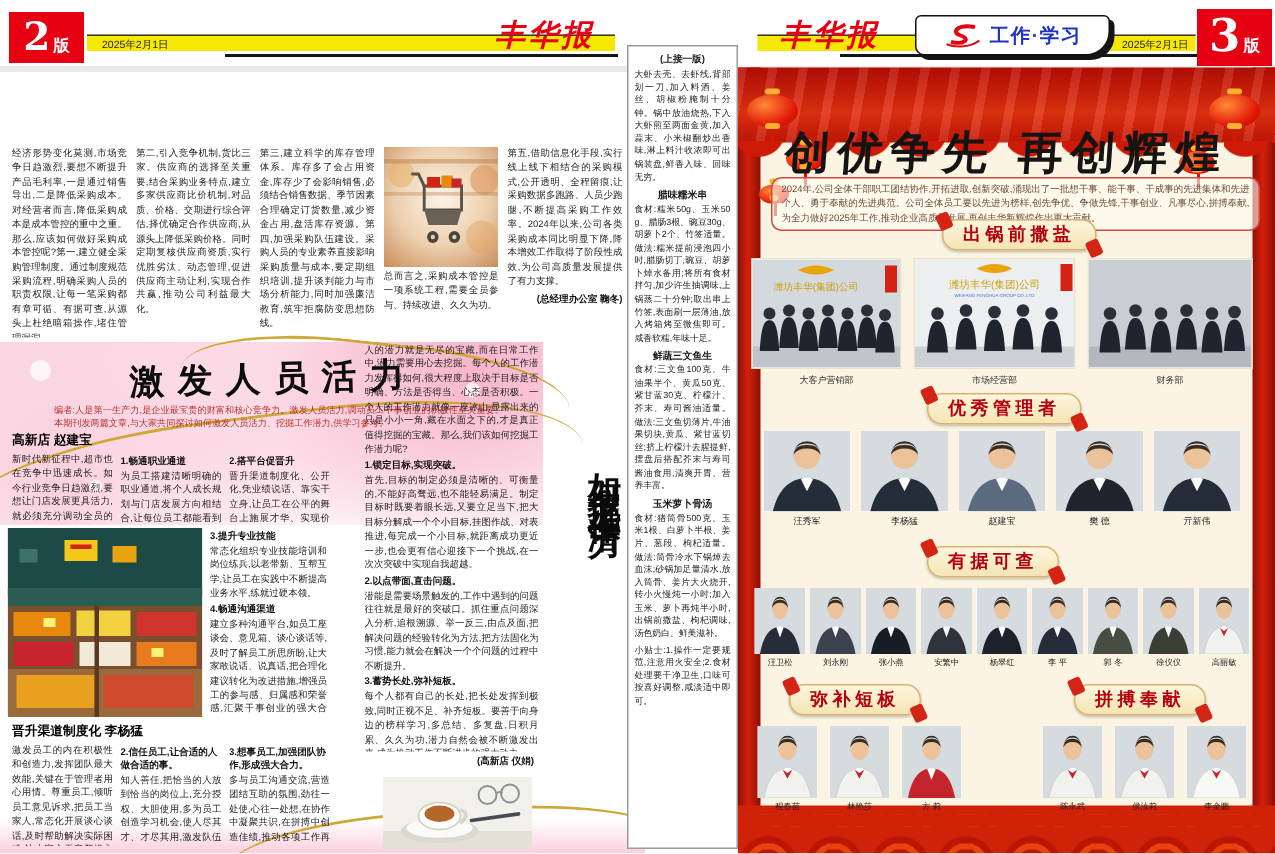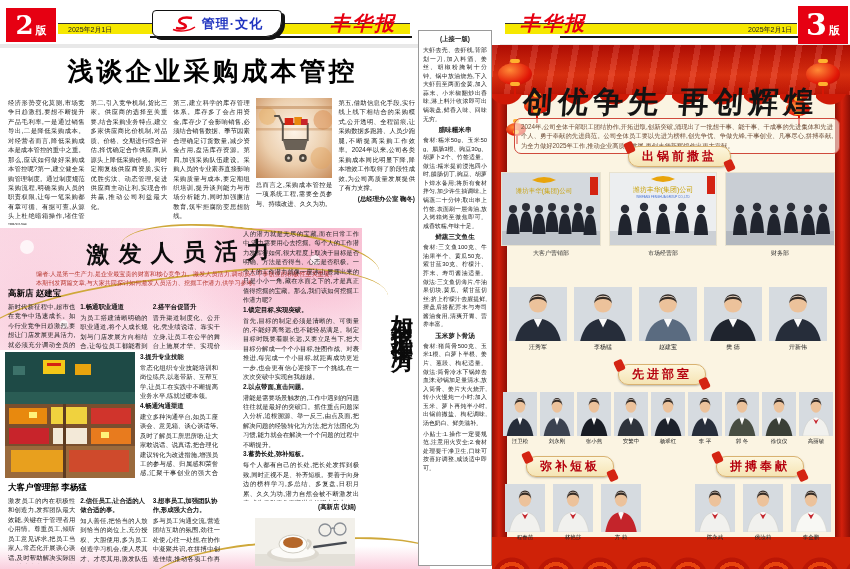--- a/index.html
+++ b/index.html
@@ -115,31 +115,23 @@
 
 <div class="spread">
 
   <div class="abs badge" style="left:6px;top:8px;width:50px;height:34px;">
     <span class="num">2</span>
     <span class="ban">版</span>
   </div>
   <div class="abs stripe" style="left:58px;top:23px;width:352px;height:10px;"></div>
   <div class="abs date" style="left:68px;top:25px;">2025年2月1日</div>
   <div class="abs" style="left:150px;top:36px;width:262px;height:2px;background:#151515;"></div>
-  <div class="abs tab" style="left:152px;top:10px;width:128px;height:25px;">
-    <svg width="26" height="17" viewBox="0 0 26 17">
-      <path d="M21,3 C9,1 5,6.5 11,8.5 C18,10.5 15,15 5,13" stroke="#e60012" stroke-width="2.6" fill="none"></path>
-      <path d="M2,14.5 C8,17 18,16.5 24,12" stroke="#e60012" stroke-width="1.4" fill="none"></path>
-    </svg>
-    <span class="sec">管理·文化</span>
-  </div>
   <div class="abs paper" style="left:330px;top:10px;">丰华报</div>
   <div class="abs grayrule" style="left:0;top:44px;width:425px;height:4px;opacity:.6;"></div>
 
-  <div class="abs main-title serif">浅谈企业采购成本管控</div>
   <div class="abs main-cols">
     <div class="c t">经济形势变化莫测,市场竞争日趋激烈,要想不断提升产品毛利率,一是通过销售导出,二是降低采购成本。对经营者而言,降低采购成本是成本管控的重中之重。那么,应该如何做好采购成本管控呢?第一,建立健全采购管理制度。通过制度规范采购流程,明确采购人员的职责权限,让每一笔采购都有章可循、有据可查,从源头上杜绝暗箱操作,堵住管理漏洞。</div>
     <div class="c t">第二,引入竞争机制,货比三家。供应商的选择至关重要,结合采购业务特点,建立多家供应商比价机制,对品质、价格、交期进行综合评估,择优确定合作供应商,从源头上降低采购价格。同时定期复核供应商资质,实行优胜劣汰、动态管理,促进供应商主动让利,实现合作共赢,推动公司利益最大化。</div>
     <div class="c t">第三,建立科学的库存管理体系。库存多了会占用资金,库存少了会影响销售,必须结合销售数据、季节因素合理确定订货数量,减少资金占用,盘活库存资源。第四,加强采购队伍建设。采购人员的专业素养直接影响采购质量与成本,要定期组织培训,提升谈判能力与市场分析能力,同时加强廉洁教育,筑牢拒腐防变思想防线。</div>
     <div class="c">
       <div class="photo" style="width:100%;height:80px;">
         <svg viewBox="0 0 80 80" preserveAspectRatio="none">
           <defs>
               <radialGradient id="cartbg" cx="50%" cy="42%" r="75%">
             <stop offset="0%" stop-color="#fdf4e8"></stop>
@@ -217,21 +209,21 @@
       <rect x="24" y="60" width="8" height="6" fill="#fff27a"></rect>
       <rect x="96" y="80" width="8" height="6" fill="#fff27a"></rect>
     </svg>
   </div>
   <div class="abs" style="left:140px;top:352px;width:78px;height:126px;overflow:hidden;z-index:2;">
     <div class="th">3.提升专业技能</div>
     <div class="t">常态化组织专业技能培训和岗位练兵,以老带新、互帮互学,让员工在实践中不断提高业务水平,练就过硬本领。</div>
     <div class="th">4.畅通沟通渠道</div>
     <div class="t">建立多种沟通平台,如员工座谈会、意见箱、谈心谈话等,及时了解员工所思所盼,让大家敢说话、说真话,把合理化建议转化为改进措施,增强员工的参与感、归属感和荣誉感,汇聚干事创业的强大合力。</div>
   </div>
-  <div class="abs byl-big" style="left:8px;top:482px;">大客户管理部  李杨猛</div>
+  <div class="abs byl-big" style="left:8px;top:482px;">晋升渠道制度化  李杨猛</div>
   <div class="abs vrow" style="left:8px;top:496px;width:212px;height:68px;">
     <div class="c t">激发员工的内在积极性和创造力,发挥团队最大效能,关键在于管理者用心用情。尊重员工,倾听员工意见诉求,把员工当家人,常态化开展谈心谈话,及时帮助解决实际困难,让大家心无旁骛投入工作。</div>
     <div class="c">
       <div class="th">2.信任员工,让合适的人做合适的事。</div>
       <div class="t">知人善任,把恰当的人放到恰当的岗位上,充分授权、大胆使用,多为员工创造学习机会,使人尽其才、才尽其用,激发队伍整体活力。</div>
     </div>
     <div class="c">
       <div class="th">3.想事员工,加强团队协作,形成强大合力。</div>
       <div class="t">多与员工沟通交流,营造团结互助的氛围,劲往一处使,心往一处想,在协作中凝聚共识,在拼搏中创造佳绩,推动各项工作再上新台阶。</div>
     </div>
@@ -274,20 +266,27 @@
     <div class="sb-h">鲜蔬三文鱼生</div>
     <div class="t">食材:三文鱼100克、牛油果半个、黄瓜50克、紫甘蓝30克、柠檬汁、芥末、寿司酱油适量。做法:三文鱼切薄片,牛油果切块,黄瓜、紫甘蓝切丝;挤上柠檬汁去腥提鲜,摆盘后搭配芥末与寿司酱油食用,清爽开胃、营养丰富。</div>
     <div class="sb-h">玉米萝卜骨汤</div>
     <div class="t">食材:猪筒骨500克、玉米1根、白萝卜半根、姜片、葱段、枸杞适量。做法:筒骨冷水下锅焯去血沫;砂锅加足量清水,放入筒骨、姜片大火烧开,转小火慢炖一小时;加入玉米、萝卜再炖半小时,出锅前撒盐、枸杞调味,汤色奶白、鲜美滋补。</div>
     <div class="t" style="margin-top:2px;">小贴士:1.操作一定要规范,注意用火安全;2.食材处理要干净卫生,口味可按喜好调整,咸淡适中即可。</div>
   </div>
 
   <div class="abs paper" style="left:520px;top:10px;">丰华报</div>
   <div class="abs stripe" style="left:505px;top:23px;width:292px;height:10px;"></div>
   <div class="abs" style="left:560px;top:36px;width:238px;height:2px;background:#151515;"></div>
+  <div class="abs tab" style="left:610px;top:10px;width:128px;height:25px;">
+    <svg width="26" height="17" viewBox="0 0 26 17">
+      <path d="M21,3 C9,1 5,6.5 11,8.5 C18,10.5 15,15 5,13" stroke="#e60012" stroke-width="2.6" fill="none"></path>
+      <path d="M2,14.5 C8,17 18,16.5 24,12" stroke="#e60012" stroke-width="1.4" fill="none"></path>
+    </svg>
+    <span class="sec">工作·学习</span>
+  </div>
   <div class="abs date" style="left:748px;top:25px;">2025年2月1日</div>
   <div class="abs badge" style="left:798px;top:6px;width:50px;height:38px;">
     <span class="num" style="font-size:30px;">3</span>
     <span class="ban">版</span>
   </div>
   <div class="abs grayrule" style="left:500px;top:44px;width:350px;height:3px;opacity:.6;"></div>
 
   <div class="abs rp-bg"></div>
   <div class="abs rbar" style="left:492px;"></div>
   <div class="abs rbar" style="left:835px;"></div>
@@ -396,20 +395,21 @@
             <use href="#gpC" x="48" y="36"></use>
           <use href="#gpC" x="65" y="34"></use>
             <use href="#gpC" x="82" y="36"></use>
             <use href="#gpC" x="97" y="35"></use>
         </svg>
       </div>
       <figcaption class="cap">财务部</figcaption>
     </figure>
   </div>
 
+  <div class="abs banner" style="left:618px;top:262px;">优秀管理者</div>
 
   <div class="abs prow" style="left:500px;top:287px;width:336px;gap:7px;">
     <figure class="pcell v-suit">
         <div class="pimg portrait-img" style="width:58px;height:54px;">
   <svg viewBox="0 0 56 56" preserveAspectRatio="none" aria-hidden="true">
     <rect class="pbg" x="0" y="0" width="56" height="56"></rect>
     <circle cx="28" cy="18" r="8.5" fill="#ecc29b"></circle>
     <path d="M19.5,18 Q19.5,9 28,9 Q36.5,9 36.5,18 L36.5,15 Q34.5,7.5 28,7.5 Q21.5,7.5 19.5,15 Z" fill="#352c26"></path>
     <path d="M19.5,16.5 Q20,10 28,10 Q36,10 36.5,16.5 Q34,12.5 28,12.5 Q22,12.5 19.5,16.5 Z" fill="#352c26"></path>
     <path class="suit" d="M6,56 C10,38 19,33 28,33 C37,33 46,38 50,56 Z"></path>
@@ -470,21 +470,21 @@
     <path d="M19.5,16.5 Q20,10 28,10 Q36,10 36.5,16.5 Q34,12.5 28,12.5 Q22,12.5 19.5,16.5 Z" fill="#352c26"></path>
     <path class="suit" d="M6,56 C10,38 19,33 28,33 C37,33 46,38 50,56 Z"></path>
     <path d="M24,33.5 L28,42 L32,33.5 L30,32.6 L26,32.6 Z" fill="#fafafa"></path>
     <path class="scarf" d="M23.5,34 L28,41 L32.5,34 L28,36.5 Z"></path>
   </svg>
 </div>
         <figcaption class="pname">亓新伟</figcaption>
       </figure>
   </div>
 
-  <div class="abs banner" style="left:618px;top:364px;">先进部室</div>
+  <div class="abs banner" style="left:618px;top:364px;">有据可查</div>
 
   <div class="abs prow" style="left:498px;top:392px;width:340px;gap:3px;">
     <figure class="pcell v-suit">
         <div class="pimg portrait-img" style="width:34px;height:44px;">
   <svg viewBox="0 0 56 56" preserveAspectRatio="none" aria-hidden="true">
     <rect class="pbg" x="0" y="0" width="56" height="56"></rect>
     <circle cx="28" cy="18" r="8.5" fill="#ecc29b"></circle>
     <path d="M19.5,18 Q19.5,9 28,9 Q36.5,9 36.5,18 L36.5,15 Q34.5,7.5 28,7.5 Q21.5,7.5 19.5,15 Z" fill="#352c26"></path>
     <path d="M19.5,16.5 Q20,10 28,10 Q36,10 36.5,16.5 Q34,12.5 28,12.5 Q22,12.5 19.5,16.5 Z" fill="#352c26"></path>
     <path class="suit" d="M6,56 C10,38 19,33 28,33 C37,33 46,38 50,56 Z"></path>

